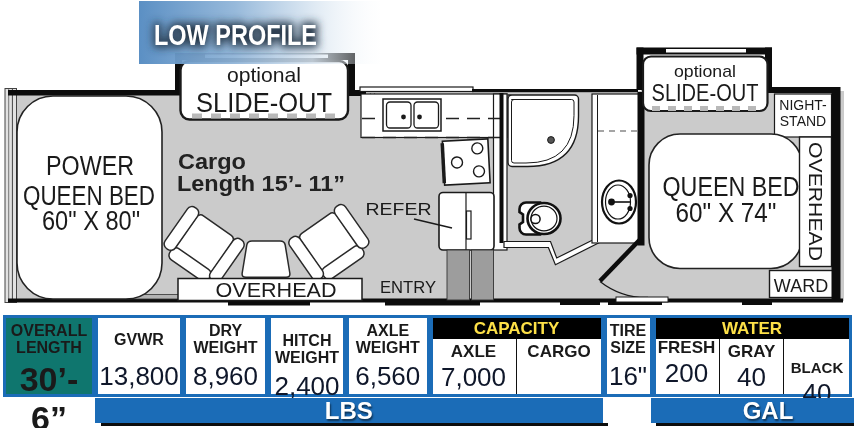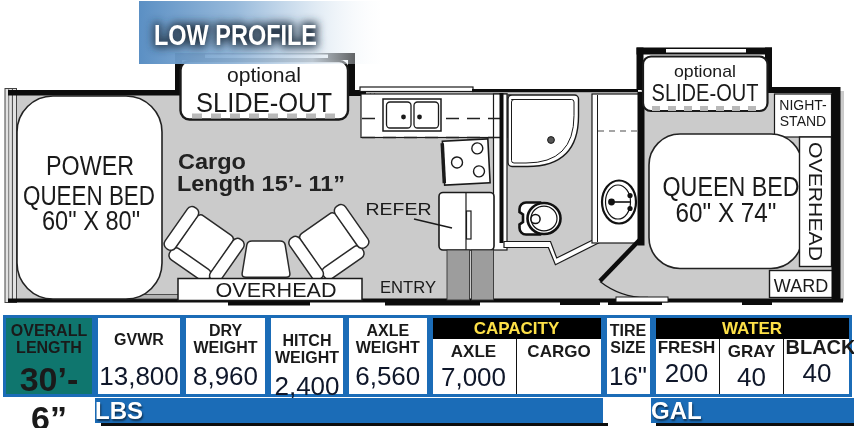--- a/index.html
+++ b/index.html
@@ -1,21 +1,21 @@
 <!DOCTYPE html>
 <html><head>
 <meta charset="utf-8">
 <style>
 html,body{margin:0;padding:0;background:#fff;}
 #stage{position:relative;width:854px;height:428px;background:#fff;overflow:hidden;font-family:"Liberation Sans",sans-serif;}
 .cell{position:absolute;box-sizing:border-box;border:3px solid #1b6cb7;background:#fff;text-align:center;color:#1a1a1a;}
 .hdr{font-weight:bold;font-size:16px;line-height:17px;color:#1a1a1a;}
 .val{font-size:26px;line-height:30px;color:#0f172a;}
 .blackhdr{position:absolute;left:0;right:0;top:0;background:#000;color:#fde047;font-weight:bold;font-size:17px;line-height:21px;}
-.bar{position:absolute;background:#1b6cb7;color:#fff;font-weight:bold;font-size:24px;text-align:left;line-height:25px;text-shadow:1px 2px 2px rgba(0,0,0,0.55);}
+.bar{position:absolute;background:#1b6cb7;color:#fff;font-weight:bold;font-size:24px;text-align:center;line-height:25px;text-shadow:1px 2px 2px rgba(0,0,0,0.55);}
 </style>
 </head>
 <body>
 <div id="stage">
 
 <svg width="854" height="312" viewBox="0 0 854 312" style="position:absolute;left:0;top:0;" xmlns="http://www.w3.org/2000/svg">
 
   <rect x="8" y="91" width="836" height="210" fill="#cbcbcb"></rect>
 
   <rect x="641" y="90" width="127" height="50" fill="#cbcbcb"></rect>
@@ -304,21 +304,21 @@
     <div class="hdr" style="margin-top:0;font-size:17px;">FRESH</div>
     <div class="val" style="margin-top:2px;">200</div>
   </div>
   <div style="position:absolute;left:63.5px;top:21px;bottom:0;width:0;border-left:1.5px solid #111;"></div>
   <div style="position:absolute;left:65px;top:21px;width:62px;">
     <div class="hdr" style="margin-top:4px;font-size:17px;">GRAY</div>
     <div class="val" style="margin-top:2px;">40</div>
   </div>
   <div style="position:absolute;left:127.5px;top:21px;bottom:0;width:0;border-left:1.5px solid #111;"></div>
   <div style="position:absolute;right:0;top:21px;width:63px;">
-    <div class="hdr" style="margin-top:0;font-size:20px;">BLACK</div>
+    <div class="hdr" style="margin-top:20px;font-size:15px;">BLACK</div>
     <div class="val" style="margin-top:2px;">40</div>
   </div>
 </div>
 
 <div class="bar" style="left:95px;top:398px;width:507.5px;height:24.5px;">LBS</div>
 
 <div style="position:absolute;left:101px;top:422.5px;width:507px;height:3px;background:#0d0d0d;"></div>
 
 <div class="bar" style="left:651px;top:398px;width:234px;height:24.5px;">GAL</div>
 

